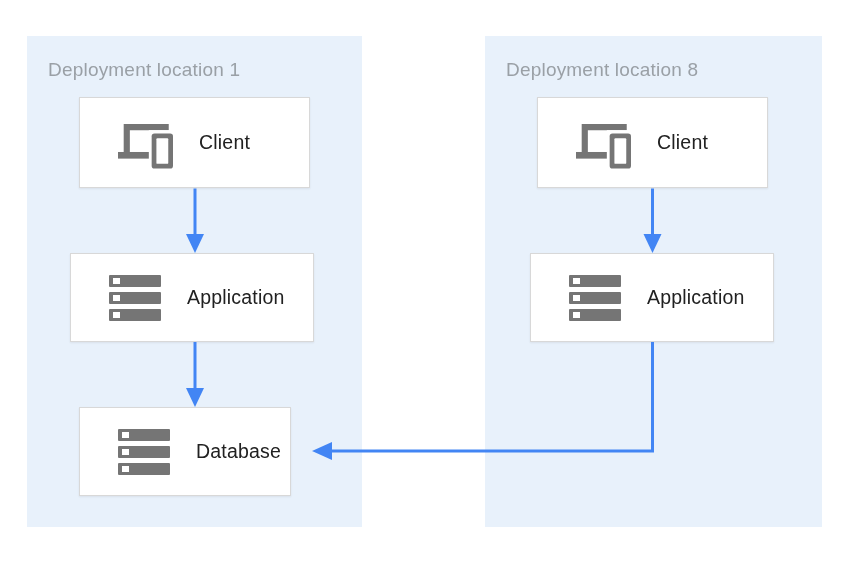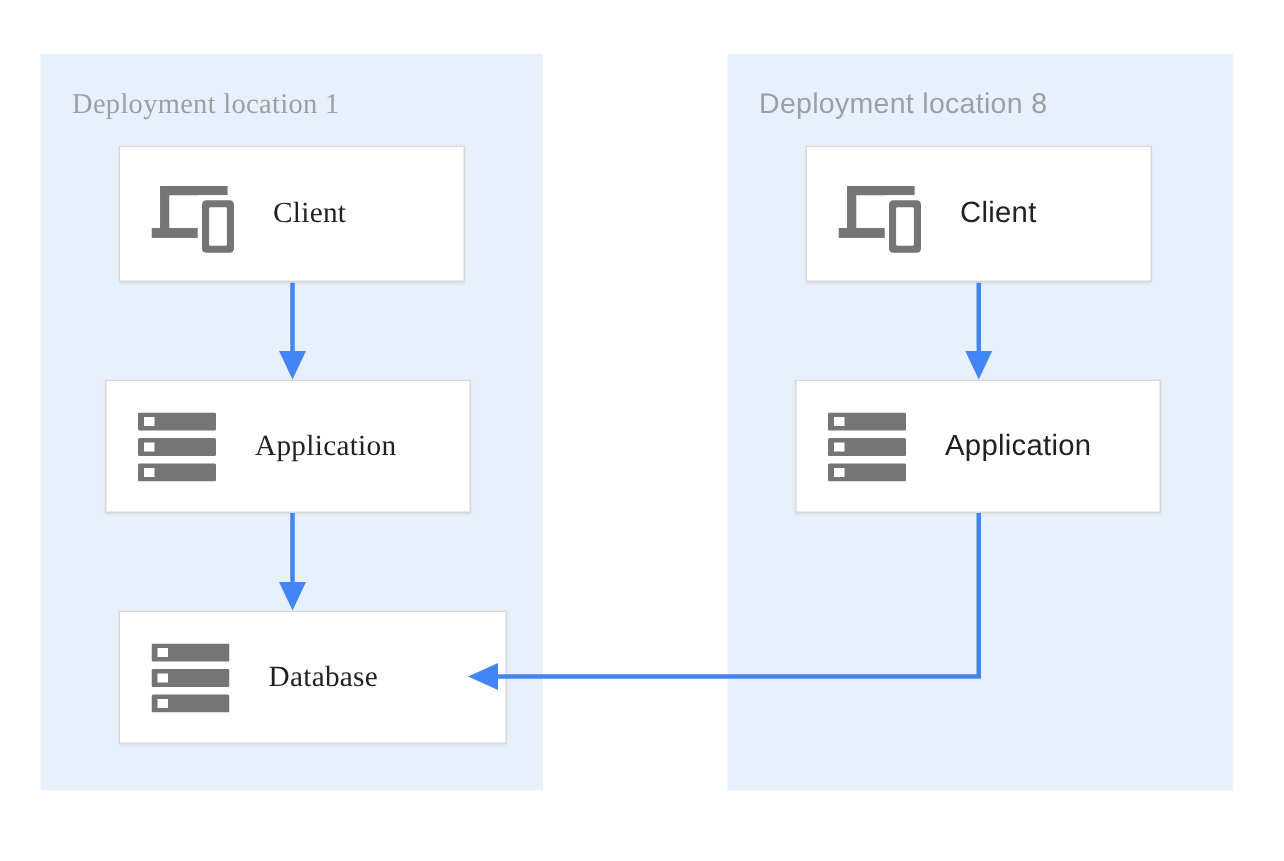--- a/index.html
+++ b/index.html
@@ -10,56 +10,56 @@
     background: var(--page_bg, #ffffff);
     font-family: "Liberation Sans", "DejaVu Sans", sans-serif;
     overflow: hidden;
   }
   .panel {
     position: absolute;
     top: 36px;
     height: 491px;
     background: var(--panel_bg, #e8f1fb);
   }
-  .panel-1 { left: 27px;  width: 335px; font-family: Liberation Serif, serif; }
+  .panel-1 { left: 27px;  width: 335px; }
   .panel-2 { left: 485px; width: 337px; }
   .panel-title {
     position: absolute;
     left: 21px;
     top: 23px;
     font-size: 19px;
     letter-spacing: 0.2px;
     color: var(--title_text, #9aa0a6);
     white-space: nowrap;
   }
   .node {
     position: absolute;
     background: var(--box_bg, #ffffff);
     border: 1px solid var(--box_border, #d8d8d8);
     box-shadow: 0 1px 2px rgba(0,0,0,0.07);
     display: flex;
     align-items: center;
-    padding-left: 21px;
+    padding-left: 38px;
     box-sizing: border-box;
     gap: 26px;
   }
   .node-label {
     font-size: 19.5px;
     color: var(--node_text, #212121);
     letter-spacing: 0.2px;
     white-space: nowrap;
   }
   .icon { display: inline-flex; flex: 0 0 auto; }
   .ic-fill { fill: var(--icon, #757575); }
   .ic-bg   { fill: var(--box_bg, #ffffff); }
 
   
   .node-client-1      { left: 52px; top: 61px;  width: 231px; height: 91px; }
   .node-application-1 { left: 43px; top: 217px; width: 244px; height: 89px; }
-  .node-database-1    { left: 52px; top: 371px; width: 259px; height: 89px; }
+  .node-database-1    { left: 52px; top: 371px; width: 212px; height: 89px; }
   .node-client-2      { left: 52px; top: 61px;  width: 231px; height: 91px; }
   .node-application-2 { left: 45px; top: 217px; width: 244px; height: 89px; }
 
   .arrows {
     position: absolute;
     left: 0; top: 0;
     width: 856px; height: 574px;
     pointer-events: none;
   }
   .arrow-line {

